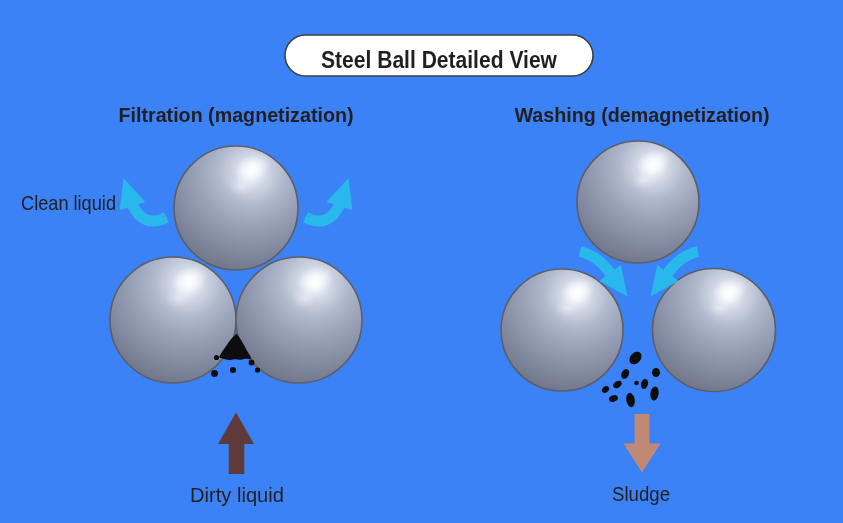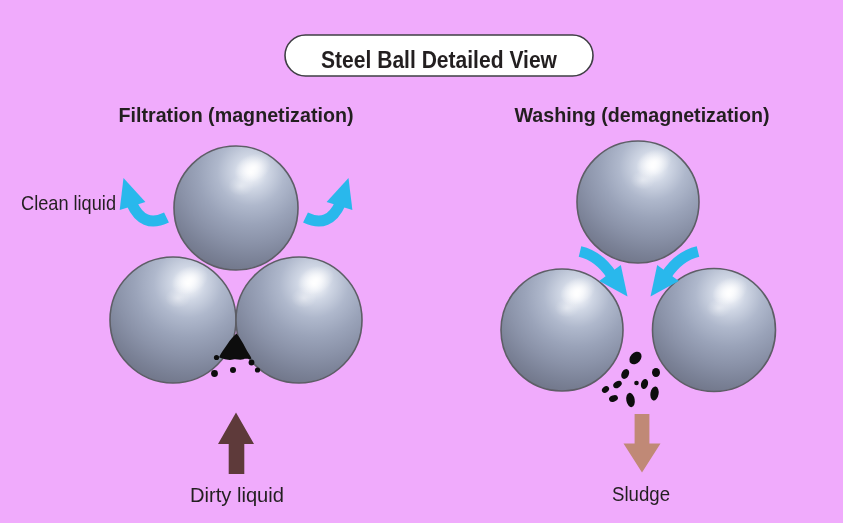--- a/index.html
+++ b/index.html
@@ -8,21 +8,21 @@
     background: #ffffff;
     width: 843px;
     height: 523px;
     overflow: hidden;
     font-family: "Liberation Sans", sans-serif;
   }
   .stage {
     position: relative;
     width: 843px;
     height: 523px;
-    background: #f0abfc;
+    background: #3b82f6;
   }
   svg { display: block; }
   text {
     font-family: "Liberation Sans", sans-serif;
   }
   .title-text {
     font-weight: bold;
     font-size: 24px;
   }
   .panel-title {

